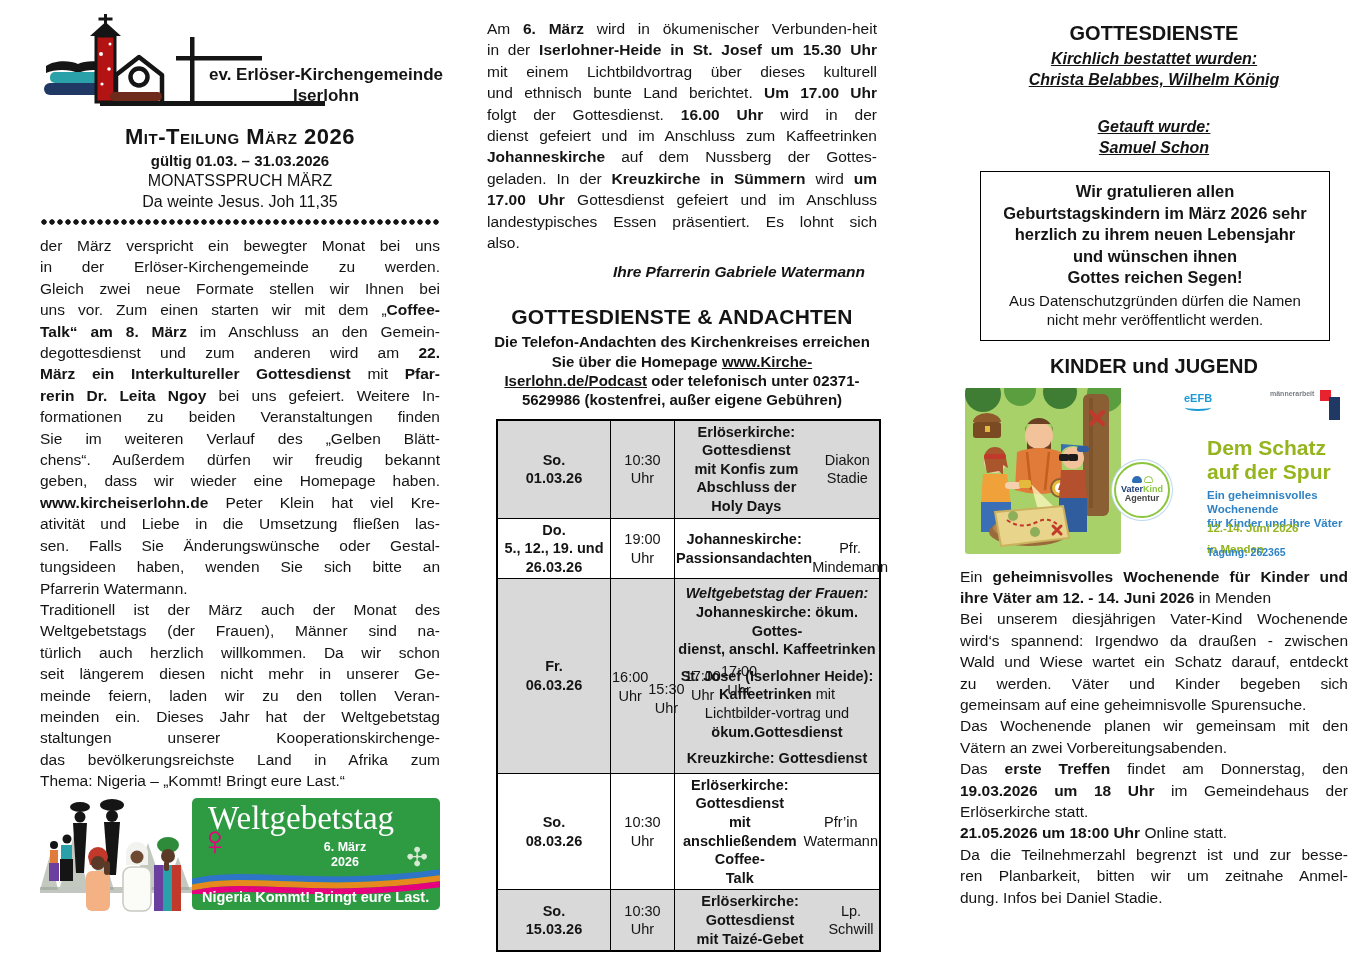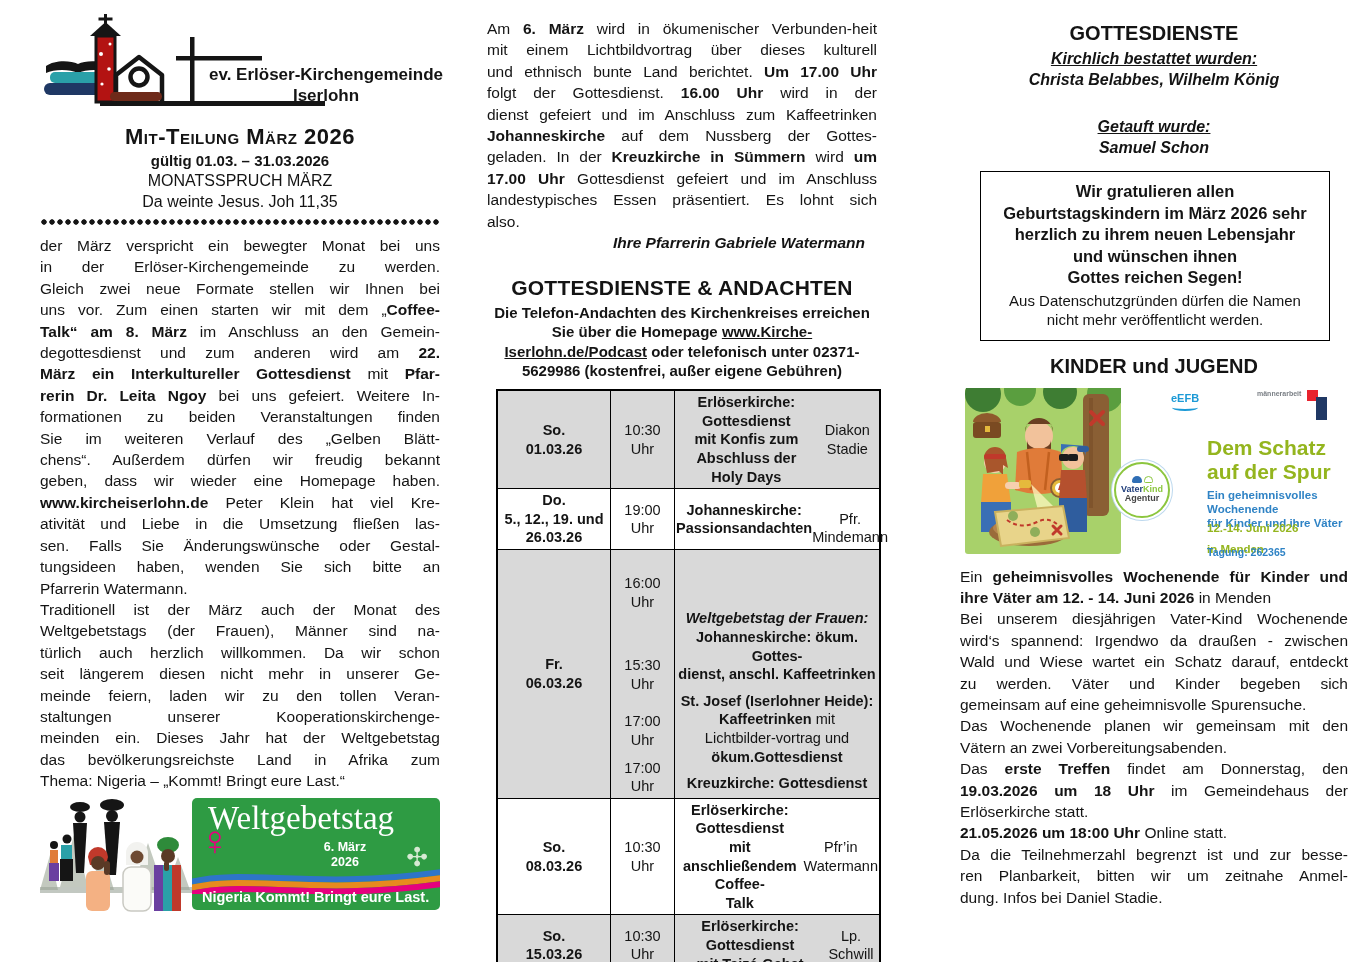--- a/index.html
+++ b/index.html
@@ -42,63 +42,63 @@
               font-size:42px;font-weight:700;line-height:42px;}
   .wgt-title{position:absolute;left:16px;top:0px;width:230px;color:#fff;
              font-family:"Liberation Serif",serif;font-size:33px;line-height:40px;}
   .wgt-date{position:absolute;left:118px;top:42px;width:70px;color:#fff;
             font-weight:700;font-size:12.5px;line-height:15px;text-align:center;}
   .wgt-cross{position:absolute;right:12px;top:46px;color:#e9f3e3;font-size:26px;line-height:26px;opacity:.9;}
   .wgt-stripes{position:absolute;left:0;top:68px;}
   .wgt-country{position:absolute;left:10px;bottom:5px;color:#fff;font-weight:700;font-size:14.5px;}
 
   
-  .signature{margin-top:2px;padding-right:12px;text-align:right;
+  .signature{margin-top:10px;padding-right:12px;text-align:right;
              font-style:italic;font-weight:700;font-size:15.5px;}
   .sec-title{margin-top:24px;text-align:center;font-weight:700;font-size:21px;letter-spacing:.2px;}
   .sec-intro{margin-top:3px;text-align:center;font-weight:700;font-size:15px;line-height:19.3px;}
 
   .gtable{margin-left:9px;margin-top:9px;width:381px;border:2px solid #000;
           font-size:14.5px;line-height:18.6px;}
   .trow{display:grid;grid-template-columns:113px 64px 1fr;border-bottom:1px solid #000;}
   .trow:last-child{border-bottom:none;}
   .trow.shaded{background:#d9d9d9;}
   .cell{border-right:1px solid #000;display:flex;align-items:center;justify-content:center;
         text-align:center;padding:2px 1px;}
   .cell:last-child{border-right:none;}
   .c-date{font-weight:700;}
-  .c-fr-times{flex-direction:column;justify-content:flex-start;}
+  .c-fr-times{flex-direction:row;justify-content:flex-start;}
   .c-fr-desc{flex-direction:column;justify-content:flex-end;}
   .ft1{margin-top:22px;} .ft2{margin-top:45px;} .ft3{margin-top:19px;} .ft4{margin-top:9px;}
   .fd1{margin-top:3px;} .fd2{margin-top:8px;} .fd3{margin-top:8px;margin-bottom:3px;}
 
   
   .amts-title{text-align:center;font-weight:700;font-size:20px;}
   .amts-sub{text-align:center;font-weight:700;font-style:italic;font-size:16px;
             text-decoration:underline;margin-top:5px;}
-  .amts-names{text-align:center;font-weight:700;font-style:italic;font-size:16px;margin-top:3px;}
+  .amts-names{text-align:center;font-weight:700;font-style:italic;font-size:16px;margin-top:3px;text-decoration:underline;}
   .amts-gap{height:24px;}
   .bday-box{margin:14px 18px 0 20px;border:1.5px solid #000;padding:9px 6px 10px 6px;}
   .bday-main{text-align:center;font-weight:700;font-size:16.5px;line-height:21.5px;}
   .bday-note{text-align:center;font-size:15px;line-height:19.5px;margin-top:2px;}
   .kj-title{margin-top:14px;text-align:center;font-weight:700;font-size:20px;}
 
   .flyer{position:relative;height:170px;margin-top:8px;}
   .flyer-art{position:absolute;left:5px;top:2px;}
   .vk-badge{position:absolute;left:154px;top:76px;width:52px;height:52px;border-radius:50%;
             background:#fff;border:2px solid #8cc63f;box-shadow:0 0 0 2px #fff,0 0 0 3px #bcd8ee;
             display:flex;flex-direction:column;align-items:center;justify-content:center;
             font-size:9px;line-height:9px;font-weight:700;}
   .vk-icons{display:flex;gap:2px;margin-bottom:2px;}
   .vk-dot-a{width:10px;height:7px;border-radius:6px 6px 2px 2px;background:#2f6eb5;}
   .vk-dot-b{width:9px;height:7px;border-radius:6px 6px 2px 2px;border:1.5px solid #8cc63f;box-sizing:border-box;background:#fff;}
   .vk-l1 .a{color:#1f3d7a;} .vk-l1 .b{color:#8cc63f;}
   .vk-l2{color:#444;font-weight:700;}
 
-  .flyer-logos{position:absolute;left:211px;top:4px;width:160px;height:26px;}
+  .flyer-logos{position:absolute;left:224px;top:4px;width:160px;height:26px;}
   .eefb{position:absolute;left:0;top:2px;color:#1c9ad6;font-weight:700;font-size:11px;}
   .eefb-arc{position:absolute;left:1px;top:14px;width:26px;height:5px;border-bottom:2px solid #1c9ad6;border-radius:50%;}
   .logo-lines{position:absolute;top:3px;width:44px;}
   .logo-lines .bar{height:2.5px;background:#9aa0a6;margin-bottom:2.5px;border-radius:1px;}
   .ll-a{left:32px;} .ll-b{left:86px;}
   .maenner{position:absolute;left:86px;top:0px;color:#7a7f85;font-size:7px;font-weight:700;}
   .sq-logo{position:absolute;right:2px;top:0px;width:22px;height:30px;}
   .sq-red{position:absolute;left:0;top:0;width:11px;height:11px;background:#e8232e;}
   .sq-blue{position:absolute;left:9px;top:7px;width:11px;height:23px;background:#203864;}
 
@@ -164,22 +164,22 @@
       <div class="jline">sen. Falls Sie Änderungswünsche oder Gestal-</div>
       <div class="jline">tungsideen haben, wenden Sie sich bitte an</div>
       <div class="jline pl">Pfarrerin Watermann.</div>
     </div>
   <div class="body-txt para p-gap">
       <div class="jline">Traditionell ist der März auch der Monat des</div>
       <div class="jline">Weltgebetstags (der Frauen), Männer sind na-</div>
       <div class="jline">türlich auch herzlich willkommen. Da wir schon</div>
       <div class="jline">seit längerem diesen nicht mehr in unserer Ge-</div>
       <div class="jline">meinde feiern, laden wir zu den tollen Veran-</div>
+      <div class="jline">meinden ein. Dieses Jahr hat der Weltgebetstag</div>
       <div class="jline">staltungen unserer Kooperationskirchenge-</div>
-      <div class="jline">meinden ein. Dieses Jahr hat der Weltgebetstag</div>
       <div class="jline">das bevölkerungsreichste Land in Afrika zum</div>
       <div class="jline pl">Thema: Nigeria – „Kommt! Bringt eure Last.“</div>
     </div>
 
   <div class="wgt-wrap">
     <svg class="wgt-art" width="152" height="118" viewBox="0 0 152 118">
       <path d="M0 95 L10 60 L18 95 M20 92 L34 40 L48 92 M50 95 L62 55 L74 95 M92 95 L108 48 L124 95 M126 95 L138 62 L150 95 Z" fill="#b9c0b4" opacity="0.85"></path>
       <rect x="0" y="92" width="152" height="6" fill="#9aa398" opacity="0.6"></rect>
       <ellipse cx="40" cy="12" rx="10" ry="5" fill="#151515"></ellipse>
       <circle cx="40" cy="22" r="5.5" fill="#151515"></circle>
@@ -219,20 +219,21 @@
         <path d="M-2 28 C 55 14, 120 36, 250 18" stroke="#e6007e" stroke-width="6" fill="none"></path>
       </svg>
       <div class="wgt-country">Nigeria  Kommt! Bringt eure Last.</div>
     </div>
   </div>
 </div>
 
 <div id="col2" class="col">
   <div class="body-txt para">
       <div class="jline">Am <b>6. März</b> wird in ökumenischer Verbunden-heit</div>
+      <div class="jline">in der <b>Iserlohner-Heide in St. Josef um 15.30 Uhr</b></div>
       <div class="jline">mit einem Lichtbildvortrag über dieses kulturell</div>
       <div class="jline">und ethnisch bunte Land berichtet. <b>Um 17.00 Uhr</b></div>
       <div class="jline">folgt der Gottesdienst. <b>16.00 Uhr</b> wird in der</div>
       <div class="jline">dienst gefeiert und im Anschluss zum Kaffeetrinken</div>
       <div class="jline"><b>Johanneskirche</b> auf dem Nussberg der Gottes-</div>
       <div class="jline">geladen. In der <b>Kreuzkirche in Sümmern</b> wird <b>um</b></div>
       <div class="jline"><b>17.00 Uhr</b> Gottesdienst gefeiert und im Anschluss</div>
       <div class="jline">landestypisches Essen präsentiert. Es lohnt sich</div>
       <div class="jline pl">also.</div>
     </div>

